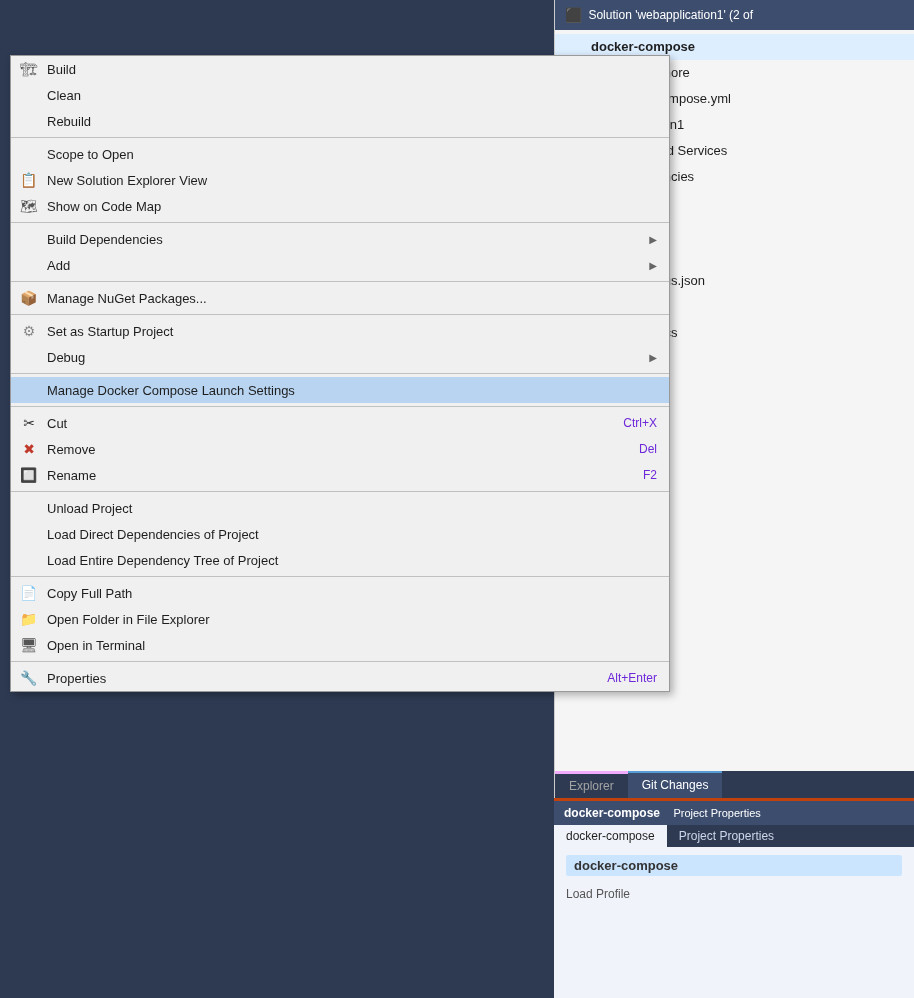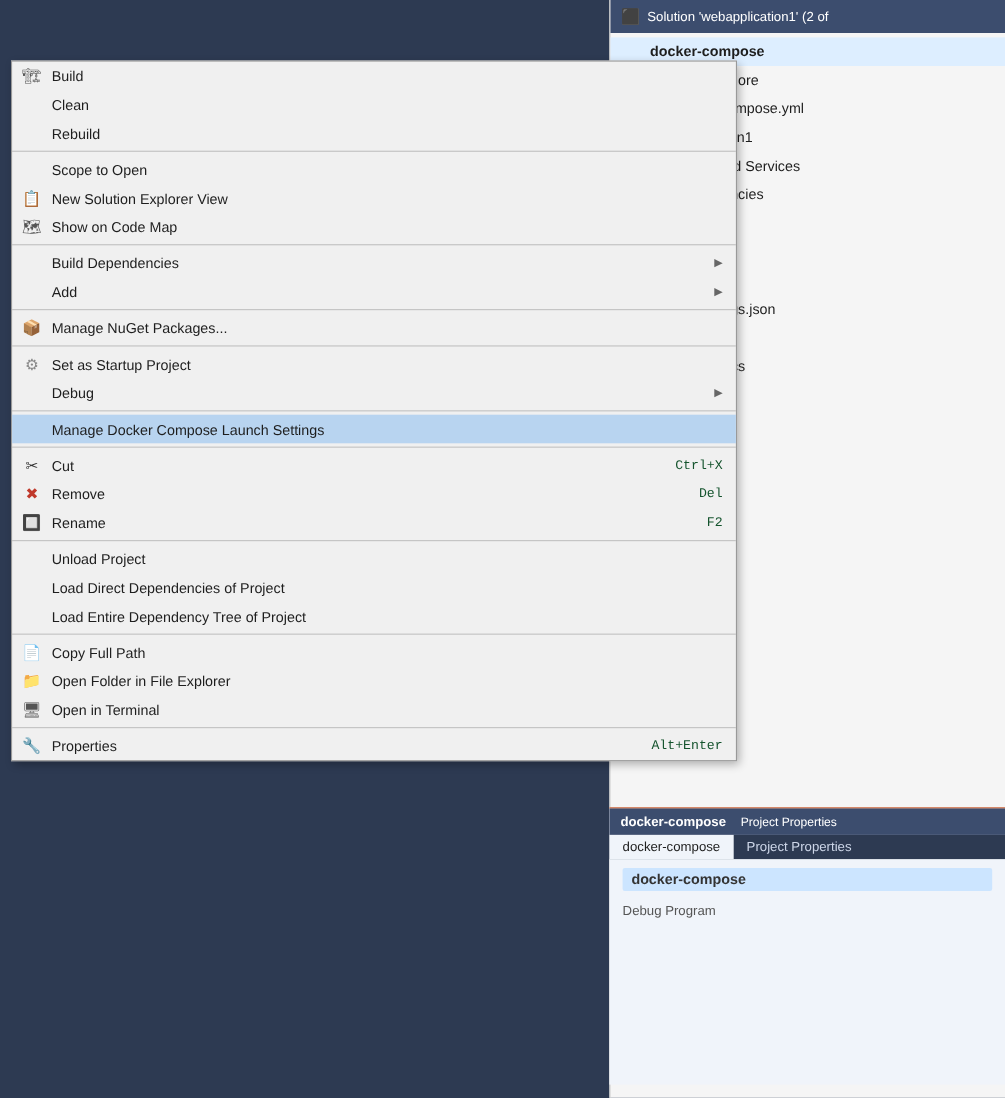--- a/index.html
+++ b/index.html
@@ -77,26 +77,26 @@
 
     .bottom-tab.active {
       background: #3c4d6e;
       color: #fff;
       border-top: 2px solid #569cd6;
     }
 
     
     .docker-panel {
       position: absolute;
-      bottom: 12px;
+      bottom: 0;
       right: 0;
       width: 360px;
-      height: 252px;
+      height: 200px;
       background: #f0f4fa;
-      border-top: 1px solid #c2410c;
+      border-top: 3px solid #c2410c;
     }
 
     .docker-panel-header {
       background: #3c4d6e;
       color: #fff;
       padding: 5px 10px;
       font-size: 12px;
       font-weight: bold;
       display: flex;
       align-items: center;
@@ -171,24 +171,23 @@
       left: 8px;
       width: 20px;
       height: 20px;
       display: flex;
       align-items: center;
       justify-content: center;
     }
 
     .menu-item .shortcut {
       margin-left: auto;
-      color: #14532d;
+      color: #6d28d9;
       font-size: 12px;
       padding-left: 40px;
-      font-family: Liberation Mono, monospace;
     }
 
     .menu-item .arrow {
       margin-left: auto;
       color: #666;
     }
 
     .menu-separator {
       height: 1px;
       background: #c0c0c0;
@@ -275,21 +274,21 @@
     <div class="docker-panel-tabs">
       <div class="docker-panel-tab active">docker-compose</div>
       <div class="docker-panel-tab">Project Properties</div>
     </div>
     <div class="docker-panel-content">
       <div class="docker-panel-selected-row">
         <span style="font-weight:bold; font-size:13px;">docker-compose</span>
       </div>
       <div style="height:8px;"></div>
       <div class="docker-panel-row">
-        <span style="color:#555; font-size:12px;">Debug Program</span>
+        <span style="color:#555; font-size:12px;">Load Profile</span>
       </div>
     </div>
   </div>
 </div>
 
 <div class="context-menu">
 
 <div class="menu-item">
       <span class="menu-icon" style="color: rgb(85, 85, 85); font-size: 14px;">🏗</span>
       <span>Build</span>

